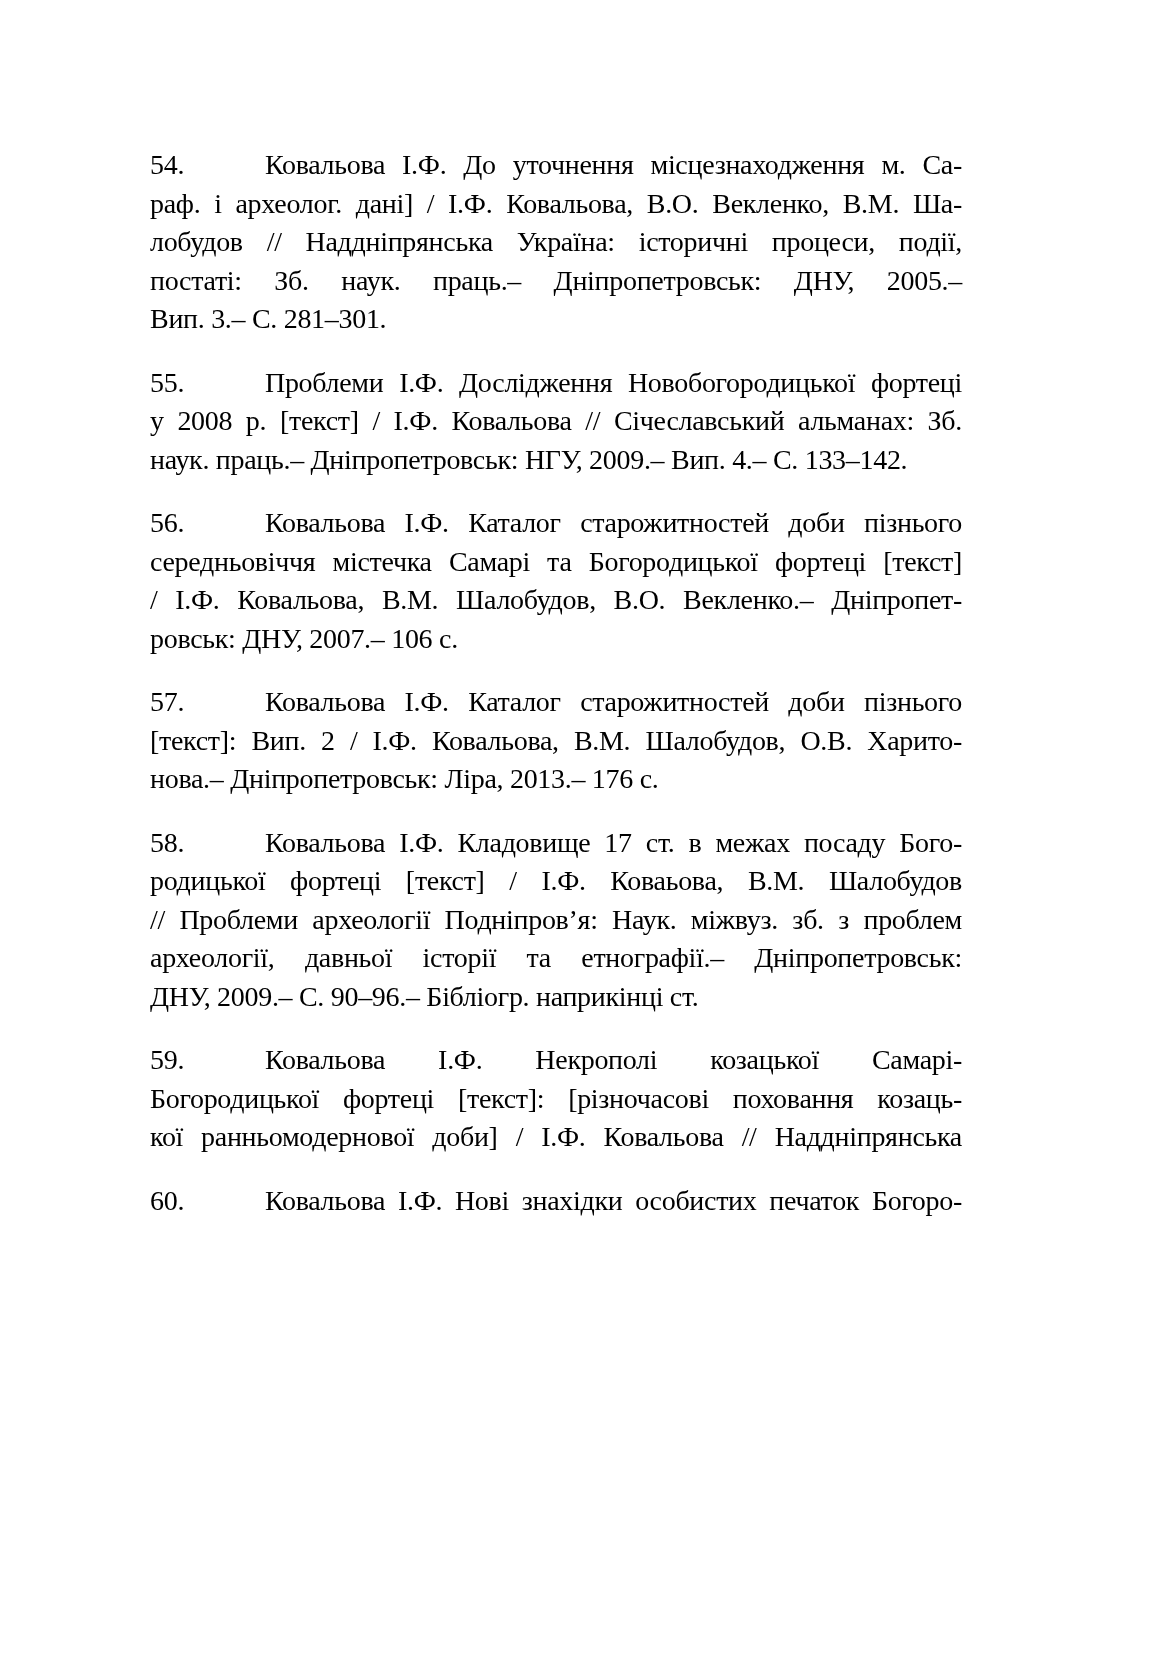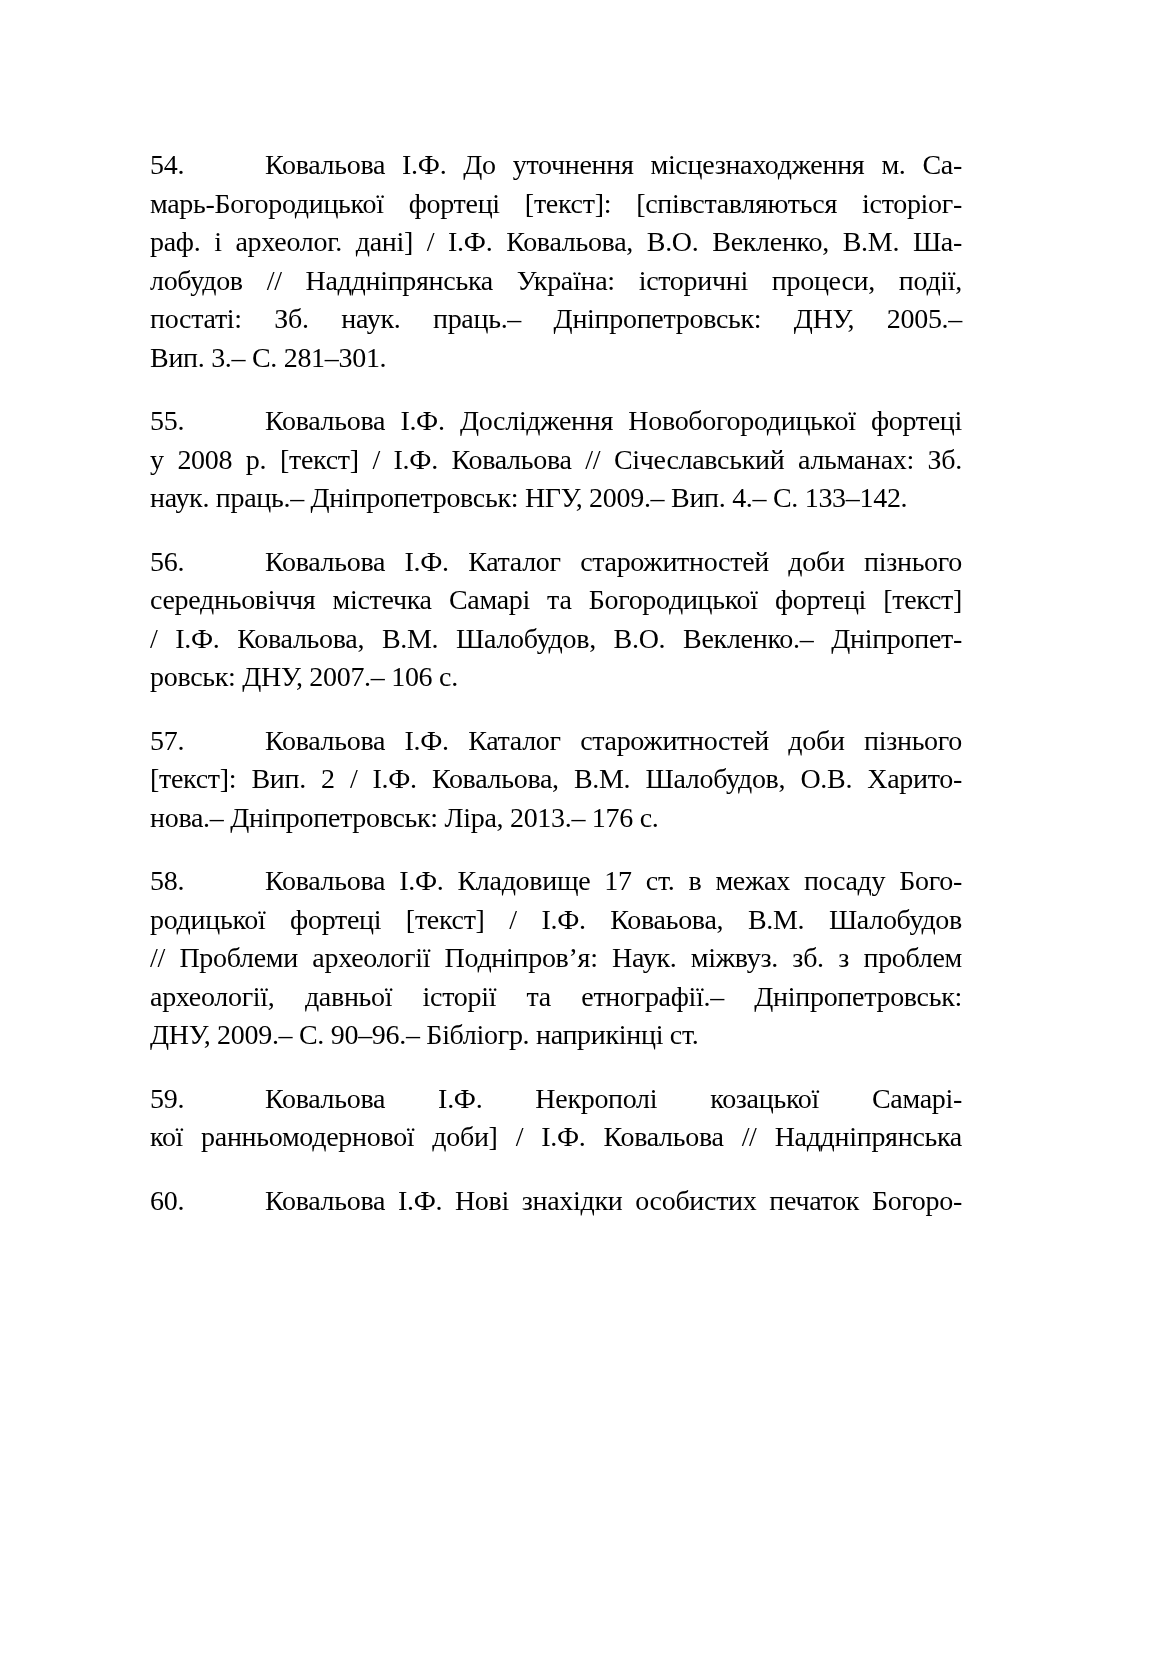--- a/index.html
+++ b/index.html
@@ -49,29 +49,28 @@
   }
 </style>
 </head>
 <body>
 
 <div class="page">
   <div class="content">
 
     <section class="ref">
       <div class="line"><span class="num">54.</span><span>Ковальова І.Ф. До уточнення місцезнаходження м. Са-</span></div>
-      <div class="line">марь-Богородицької фортеці [текст]: [співставляються історіог-</div>
       <div class="line">раф. і археолог. дані] / І.Ф. Ковальова, В.О. Векленко, В.М. Ша-</div>
       <div class="line">лобудов // Наддніпрянська Україна: історичні процеси, події,</div>
       <div class="line">постаті: Зб. наук. праць.– Дніпропетровськ: ДНУ, 2005.–</div>
       <div class="line lastline">Вип. 3.– С. 281–301.</div>
     </section>
 
     <section class="ref">
-      <div class="line"><span class="num">55.</span><span>Ковальова І.Ф. Дослідження Новобогородицької фортеці</span></div>
+      <div class="line"><span class="num">55.</span><span>Проблеми І.Ф. Дослідження Новобогородицької фортеці</span></div>
       <div class="line">у 2008 р. [текст] / І.Ф. Ковальова // Січеславський альманах: Зб.</div>
       <div class="line lastline">наук. праць.– Дніпропетровськ: НГУ, 2009.– Вип. 4.– С. 133–142.</div>
     </section>
 
     <section class="ref">
       <div class="line"><span class="num">56.</span><span>Ковальова І.Ф. Каталог старожитностей доби пізнього</span></div>
       <div class="line">середньовіччя містечка Самарі та Богородицької фортеці [текст]</div>
       <div class="line">/ І.Ф. Ковальова, В.М. Шалобудов, В.О. Векленко.– Дніпропет-</div>
       <div class="line lastline">ровськ: ДНУ, 2007.– 106 с.</div>
     </section>
@@ -85,20 +84,21 @@
     <section class="ref">
       <div class="line"><span class="num">58.</span><span>Ковальова І.Ф. Кладовище 17 ст. в межах посаду Бого-</span></div>
       <div class="line">родицької фортеці [текст] / І.Ф. Коваьова, В.М. Шалобудов</div>
       <div class="line">// Проблеми археології Подніпров’я: Наук. міжвуз. зб. з проблем</div>
       <div class="line">археології, давньої історії та етнографії.– Дніпропетровськ:</div>
       <div class="line lastline">ДНУ, 2009.– С. 90–96.– Бібліогр. наприкінці ст.</div>
     </section>
 
     <section class="ref">
       <div class="line"><span class="num">59.</span><span>Ковальова І.Ф. Некрополі козацької Самарі-</span></div>
+      <div class="line">Богородицької фортеці [текст]: [різночасові поховання козаць-</div>
       <div class="line">кої ранньомодернової доби] / І.Ф. Ковальова // Наддніпрянська</div>
     </section>
 
     <section class="ref">
       <div class="line"><span class="num">60.</span><span>Ковальова І.Ф. Нові знахідки особистих печаток Богоро-</span></div>
     </section>
 
   </div>
 
   <div class="page-number">17</div>

